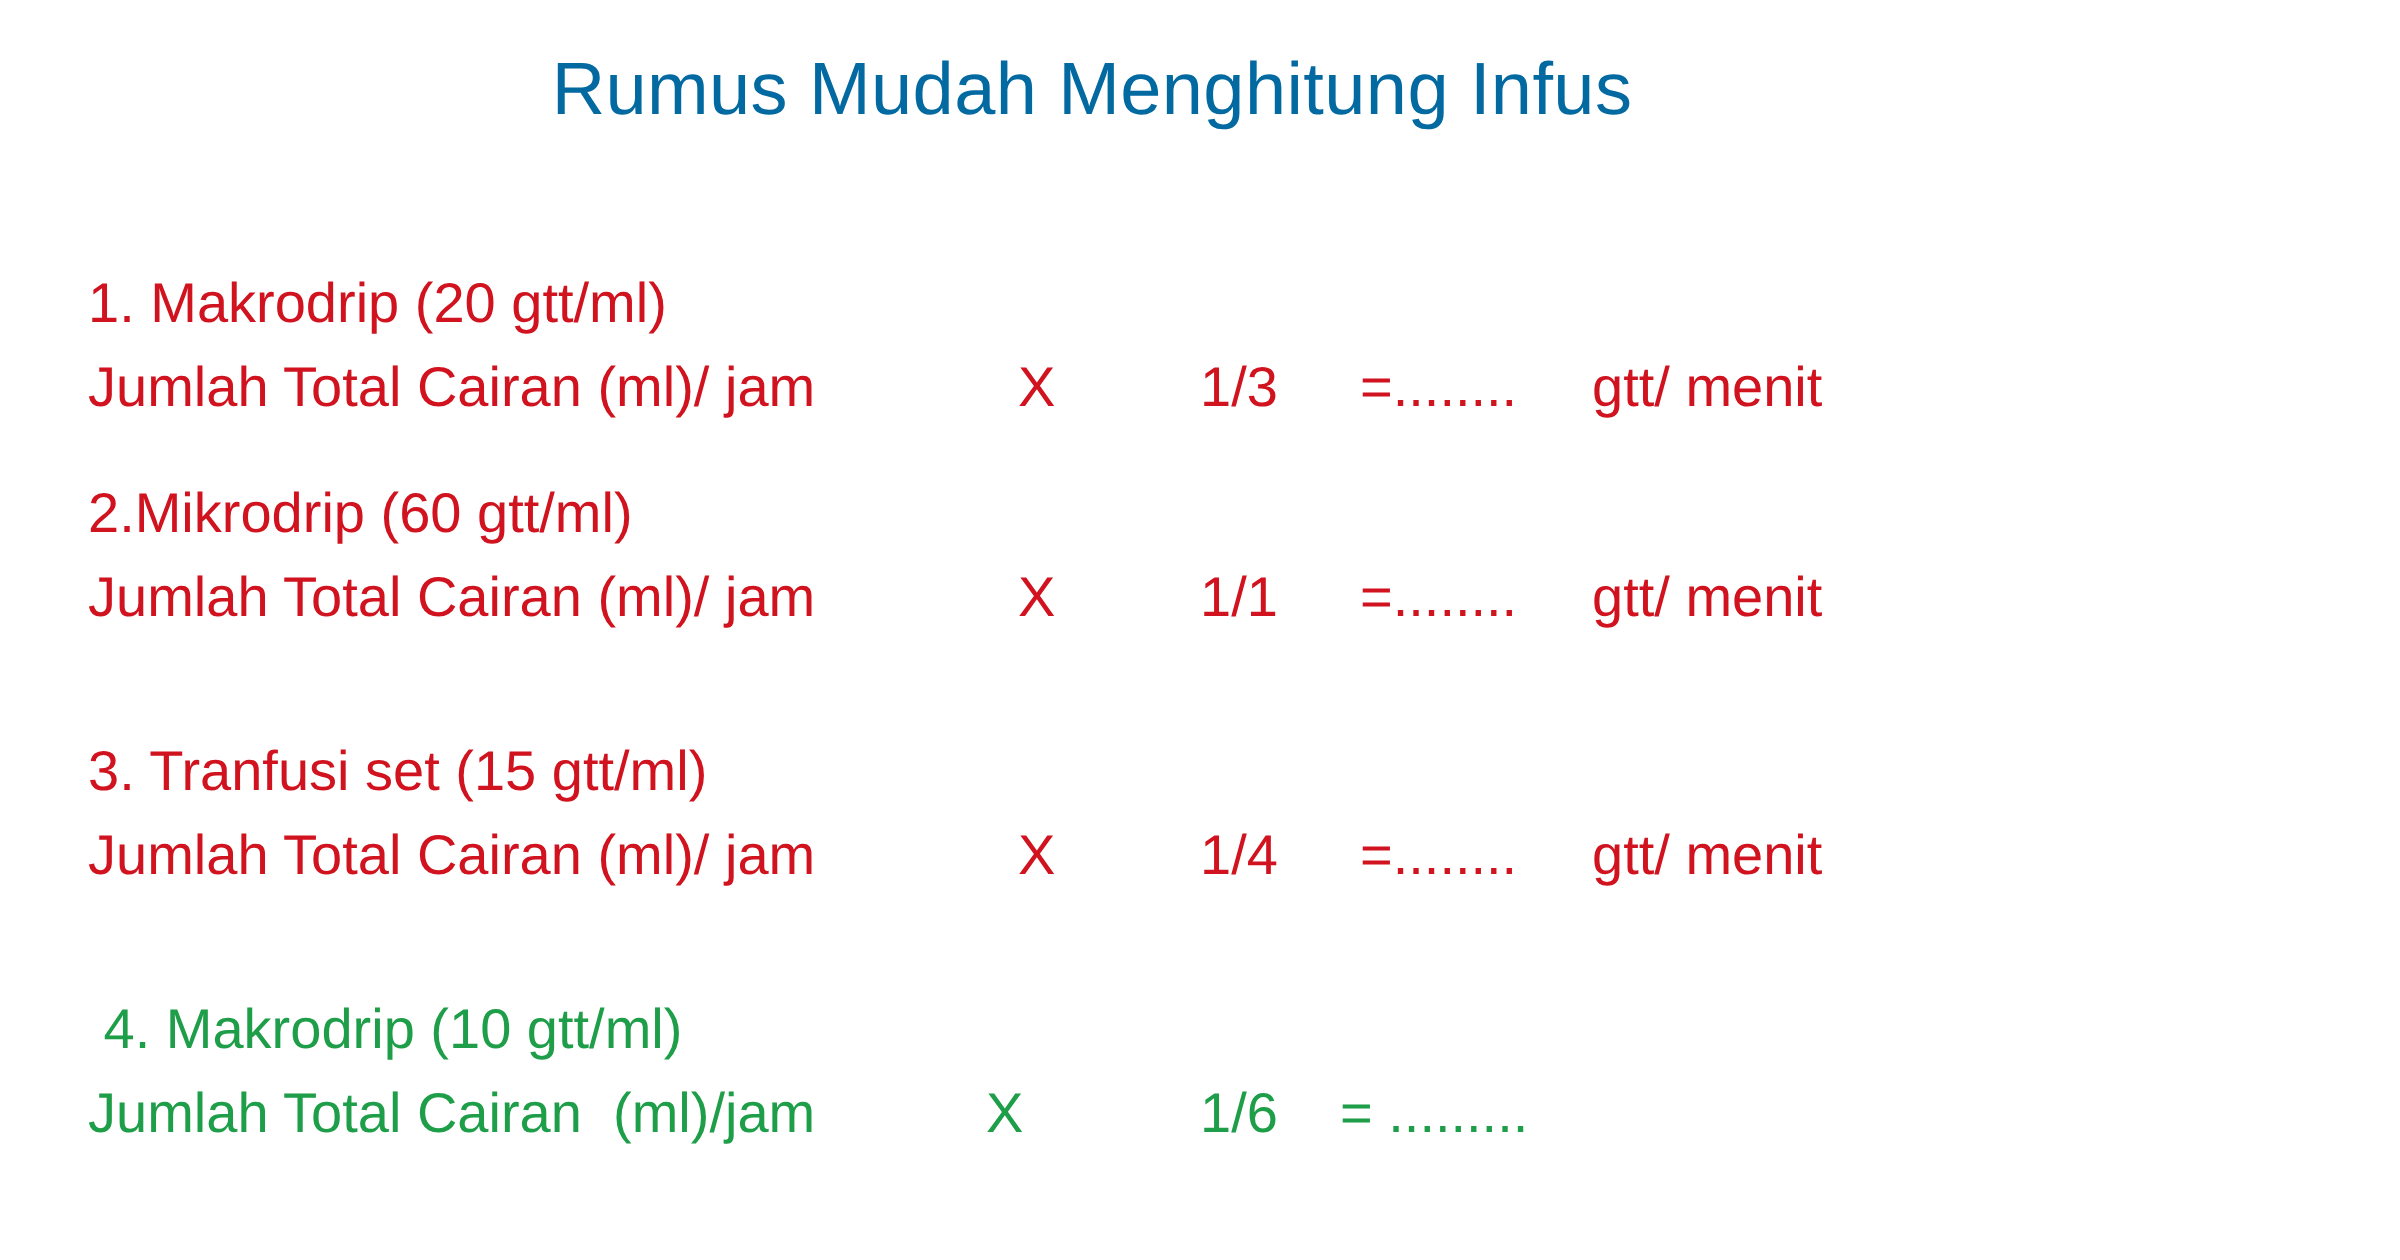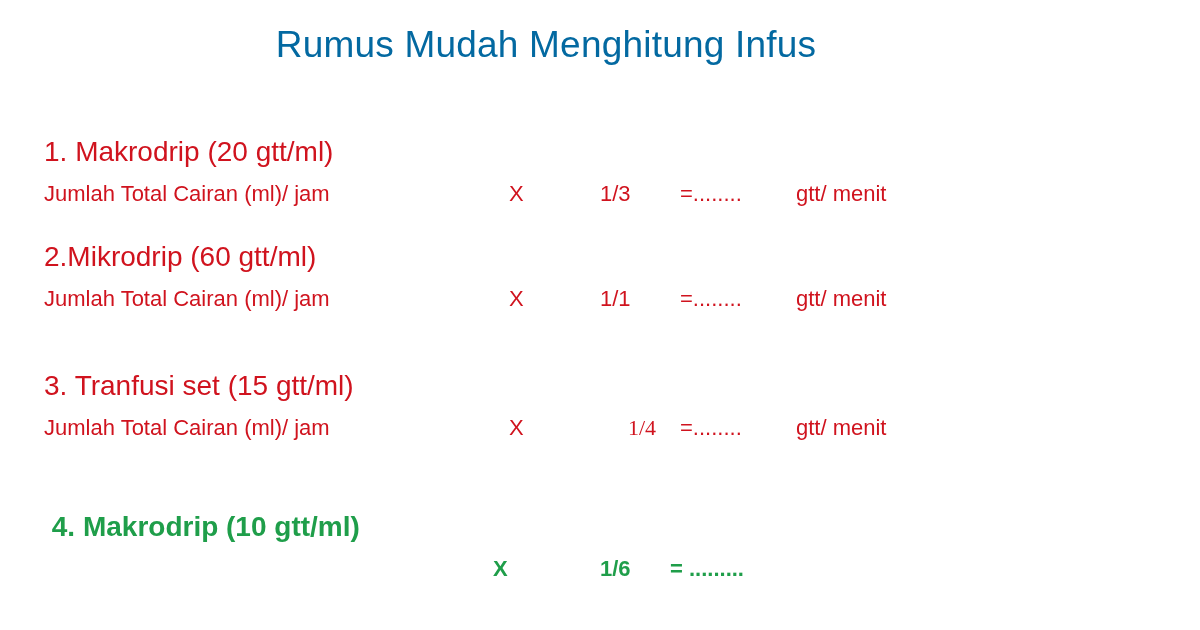--- a/index.html
+++ b/index.html
@@ -30,21 +30,21 @@
       width: 1000px;
     }
     .heading {
       font-size: 28px;
       line-height: 40px;
       white-space: pre;
     }
     .formula {
       position: relative;
       height: 44px;
-      font-size: 22px;
+      font-size: 28px;
       line-height: 44px;
     }
     .formula span {
       position: absolute;
       top: 0;
       white-space: pre;
     }
     .red { color: #d0131e; }
     .green { color: #1f9e4a; }
   </style>
@@ -73,26 +73,27 @@
     <span style="left:636px;">=........</span>
     <span style="left:752px;">gtt/ menit</span>
   </div>
 </div>
 
 <div class="block red" style="top:366px;">
   <div class="heading">3. Tranfusi set (15 gtt/ml)</div>
   <div class="formula">
     <span style="left:0;">Jumlah Total Cairan (ml)/ jam</span>
     <span style="left:465px;">X</span>
-    <span style="left:584px;font-family:Liberation Serif, serif;">1/4</span>
+    <span style="left:556px;">1/4</span>
     <span style="left:636px;">=........</span>
     <span style="left:752px;">gtt/ menit</span>
   </div>
 </div>
 
-<div class="block green" style="top:507px;font-weight:bold;">
+<div class="block green" style="top:495px;">
   <div class="heading"> 4. Makrodrip (10 gtt/ml)</div>
   <div class="formula">
+    <span style="left:0;">Jumlah Total Cairan  (ml)/jam</span>
     <span style="left:449px;">X</span>
     <span style="left:556px;">1/6</span>
     <span style="left:626px;">= .........</span>
   </div>
 </div>
 
 </body></html>

